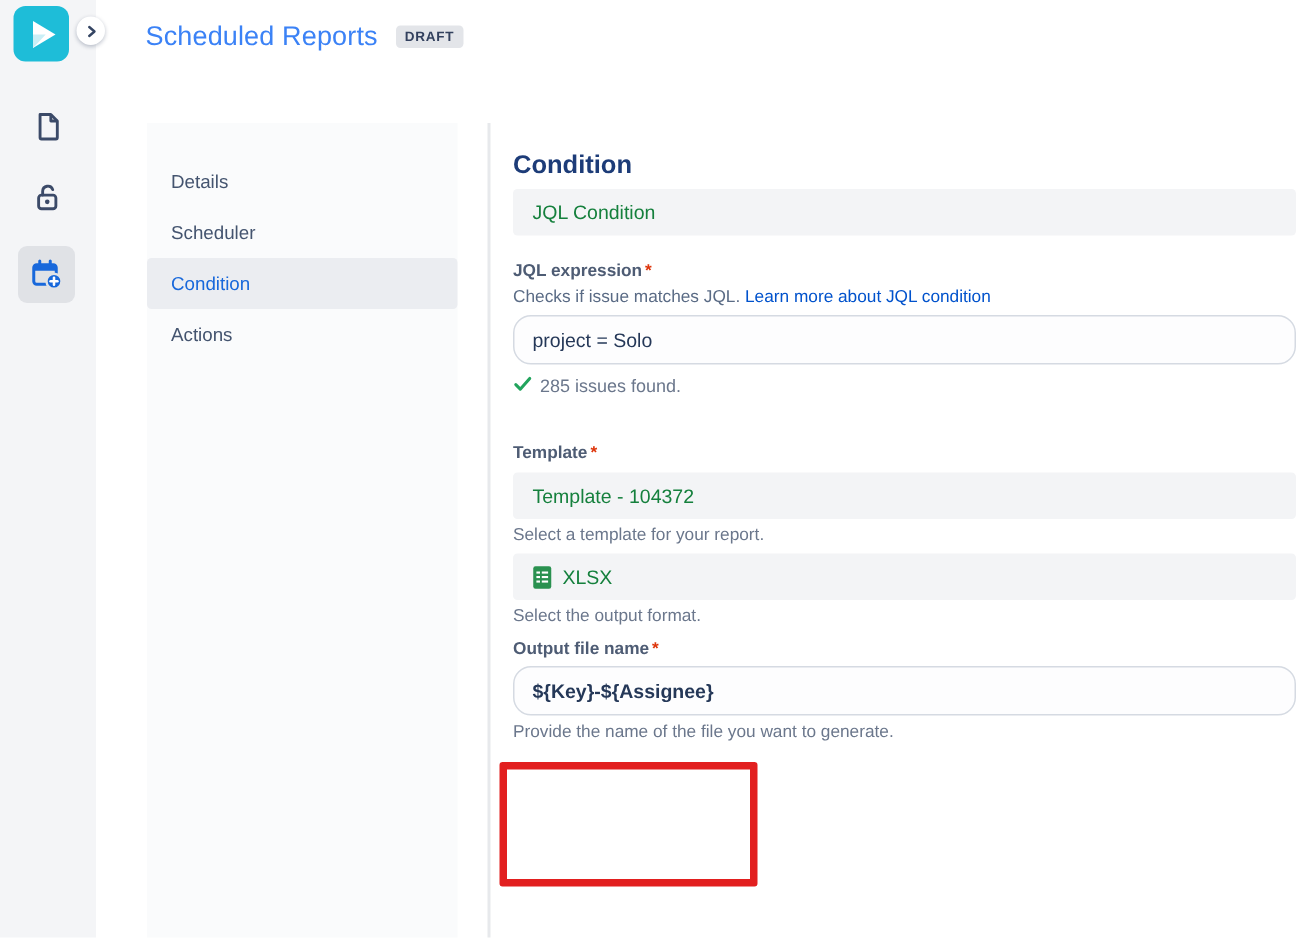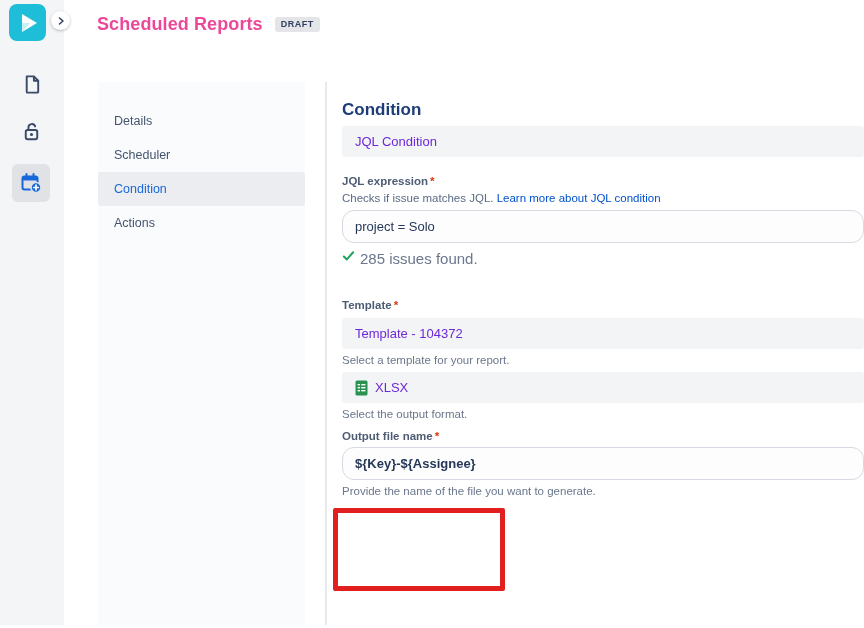--- a/index.html
+++ b/index.html
@@ -12,45 +12,45 @@
   .app-sidebar{position:absolute;left:0;top:0;width:64px;height:625px;background:#f4f5f7;}
   .logo{position:absolute;left:9px;top:4px;width:37px;height:37px;border-radius:8px;
     background:#1ebdd8;display:flex;align-items:center;justify-content:center;}
   .expand-btn{position:absolute;left:51px;top:11px;width:19px;height:19px;border-radius:50%;
     background:#ffffff;box-shadow:0 1px 3px rgba(9,30,66,.28);display:flex;align-items:center;justify-content:center;}
   .side-icon{position:absolute;left:12px;width:38px;height:38px;border-radius:6px;
     display:flex;align-items:center;justify-content:center;}
   .side-icon.selected{background:#e0e2e6;}
   
   .page-header{position:absolute;left:97px;top:11px;height:26px;display:flex;align-items:center;gap:12px;}
-  .page-title{font-size:18px;font-weight:700;color:#ec4899;letter-spacing:.1px;}
+  .page-title{font-size:18px;font-weight:400;color:#3b82f6;letter-spacing:.1px;}
   .draft-badge{background:#e3e5e9;color:#33415e;font-size:9px;font-weight:700;
     letter-spacing:.5px;padding:3px 6px;border-radius:3px;line-height:1;}
   
   .settings-panel{position:absolute;left:98px;top:82px;width:207px;height:543px;background:#fafbfc;}
   .settings-header{margin:30px 0 0 16px;font-size:12.5px;font-weight:700;color:#22355c;}
   .nav-items{margin-top:22px;}
   .nav-item{height:34px;display:flex;align-items:center;padding-left:16px;
     font-size:12.5px;color:#44546f;border-radius:3px;cursor:pointer;}
   .nav-item.selected{background:#ebedf1;color:#1868db;font-weight:400;}
   .v-divider{position:absolute;left:325px;top:82px;width:2px;height:543px;background:#e7e9ec;}
   
   .main{position:absolute;left:342px;top:82px;width:522px;}
   .form-heading{margin-top:18px;font-size:17px;font-weight:700;color:#1d3c78;line-height:20px;}
   .field-label{font-size:11.5px;font-weight:600;color:#4e5c74;line-height:14px;}
   .req{color:#de350b;margin-left:2px;}
   .select-box{height:31px;background:#f3f4f6;border-radius:3px;display:flex;align-items:center;
-    padding-left:13px;font-size:13px;color:#6d28d9;cursor:pointer;gap:7px;}
+    padding-left:13px;font-size:13px;color:#15803d;cursor:pointer;gap:7px;}
   .text-input{box-sizing:border-box;width:100%;height:33px;background:#fdfdfe;
     border:1px solid #d5dae2;border-radius:12px;padding:0 12px;font-size:13px;color:#253858;
     font-family:"Liberation Sans",sans-serif;outline:none;}
   .helper{font-size:11.5px;color:#6b778c;line-height:14px;}
   .desc{font-size:11.5px;color:#5a6b85;line-height:14px;}
   .desc a{color:#0052cc;text-decoration:none;cursor:pointer;}
-  .status-row{display:flex;align-items:flex-start;gap:5px;font-size:15px;color:#6b778c;}
+  .status-row{display:flex;align-items:flex-start;gap:5px;font-size:12px;color:#6b778c;}
   
   .m-label1{margin-top:53px;} .m-field1{margin-top:6px;}
   .m-label2{margin-top:17px;} .m-desc{margin-top:3px;} .m-field2{margin-top:5px;}
   .m-status{margin-top:7px;}
   .m-label3{margin-top:31px;} .m-field3{margin-top:6px;} .m-help3{margin-top:4px;}
   .m-label4{margin-top:6px;}  .m-field4{margin-top:5px;text-align:right;} .m-help4{margin-top:4px;}
   .m-label5{margin-top:8px;}  .m-field5{margin-top:4px;font-weight:bold;} .m-help5{margin-top:4px;}
   
   .red-annotation{position:absolute;left:333px;top:508px;width:162px;height:73px;
     border:5px solid #e21f1f;border-radius:2px;pointer-events:none;}

